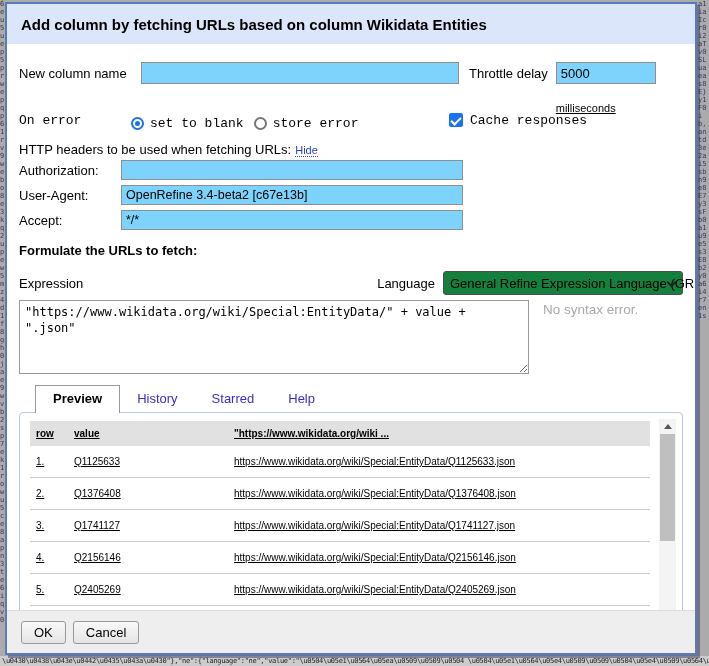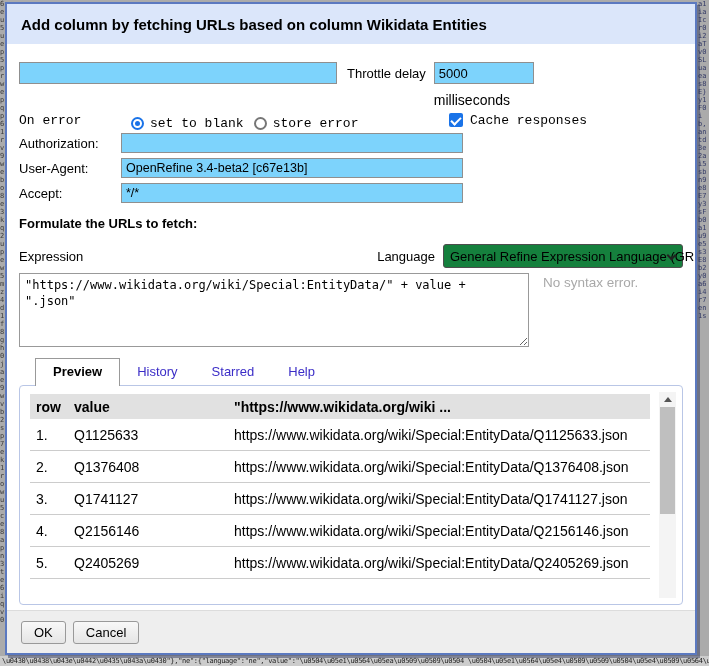--- a/index.html
+++ b/index.html
@@ -47,21 +47,21 @@
   .lbl-ncn { width:122px; }
   input.inp {
     border:1px solid #8f8f8f; background:#7dd3fc;
     font-family:"Liberation Sans", sans-serif; font-size:13px;
     padding:1px 4px; height:22px;
   }
   .ncn-input { width:318px; }
   .lbl-throttle { margin-left:10px; }
   .throttle-col { margin-left:8px; }
   .throttle-input { width:100px; }
-  .unit { font-size:14px; margin-top:8px; }
+  .unit { font-size:11px; margin-top:18px;text-decoration:underline; }
   
   .row2 { display:flex; align-items:center; margin-top:6px; height:20px;font-family:Liberation Mono, monospace; }
   .lbl-onerror { width:112px; }
   .opt { display:flex; align-items:center; margin-right:10px;margin-top:7px; }
   .radio { width:13px; height:13px; border-radius:50%; flex:0 0 auto; margin-right:6px; position:relative; }
   .radio.sel { border:2px solid #1a73e8; }
   .radio.sel::after { content:""; position:absolute; left:2px; top:2px; width:5px; height:5px; border-radius:50%; background:#1a73e8; }
   .radio.unsel { border:2px solid #767676; }
   .cache-group { margin-left:auto; margin-right:96px; display:flex; align-items:center; }
   .checkbox {
@@ -121,21 +121,21 @@
     color:#000; font-weight:bold; background:#fff;
     border:1px solid #999; border-bottom:none;
     position:relative; top:1px; z-index:2;
     padding:5px 17px 7px;
   }
   
   .panel {
     height:220px; border:1px solid #b9c6e6; border-radius:4px;
     background:#fff; position:relative; overflow:hidden;
   }
-  .ptable { margin:8px 32px 0 10px; font-size:14px; }
+  .ptable { margin:8px 32px 0 10px; font-size:10px;text-decoration:underline; }
   .thead, .trow {
     display:grid; grid-template-columns:38px 160px 1fr;
     align-items:center; padding-left:6px;
   }
   .thead { background:#e1e1e1; height:25px; font-weight:bold; }
   .trow { height:32px; border-bottom:1px solid #ccc; }
   
   .vscroll {
     position:absolute; top:6px; bottom:6px; right:6px; width:17px;
     background:#f4f4f4;
@@ -170,20 +170,21 @@
 <div class="bg-strip bg-right">a1iaIcr0i2aTv0SLuaeas8E}y1F0ib,antd3e2ai5sbn9e8E7y3sFb0a1u9e5s3E8b2y0a6i4r7en1s</div>
 <div class="bg-strip bg-bottom">\u0430\u0438\u043e\u0442\u0435\u043a\u0430"},"ne":{"language":"ne","value":"\u0504\u05e1\u0564\u05ea\u0509\u0509\u0504 \u0504\u05e1\u0564\u05e4\u0509\u0509\u0504\u05e4\u0509\u0564\u0509\u0504\u05ea\u0564\u0509\u05e1\u0509\u0504\u05091\u0504\u05e1"</div>
 
 <div class="dialog">
 
   <div class="dlg-header">Add column by fetching URLs based on column Wikidata Entities</div>
 
   <div class="dlg-body">
 
     <div class="row1">
+      <span class="lbl lbl-ncn lbl-pad">New column name</span>
       <input class="inp ncn-input" type="text" value="" style="">
       <span class="lbl lbl-throttle lbl-pad">Throttle delay</span>
       <div class="throttle-col">
         <input class="inp throttle-input" type="text" value="5000" style="">
         <div class="unit">milliseconds</div>
       </div>
     </div>
 
     <div class="row2">
       <span class="lbl lbl-onerror">On error</span>
@@ -194,20 +195,23 @@
       <span class="opt">
         <span class="radio unsel"></span>
         <span>store error</span>
       </span>
       <span class="cache-group">
         <span class="checkbox"></span>
         <span>Cache responses</span>
       </span>
     </div>
 
+    <div class="http-line">
+      <span>HTTP headers to be used when fetching URLs:</span><a class="hide-link">Hide</a>
+    </div>
 
     <div class="hdr-grid">
       <span class="lbl">Authorization:</span>
       <input class="inp" type="text" value="" style="">
       <span class="lbl">User-Agent:</span>
       <input class="inp" type="text" value="OpenRefine 3.4-beta2 [c67e13b]" style="">
       <span class="lbl">Accept:</span>
       <input class="inp" type="text" value="*/*" style="">
     </div>
 

